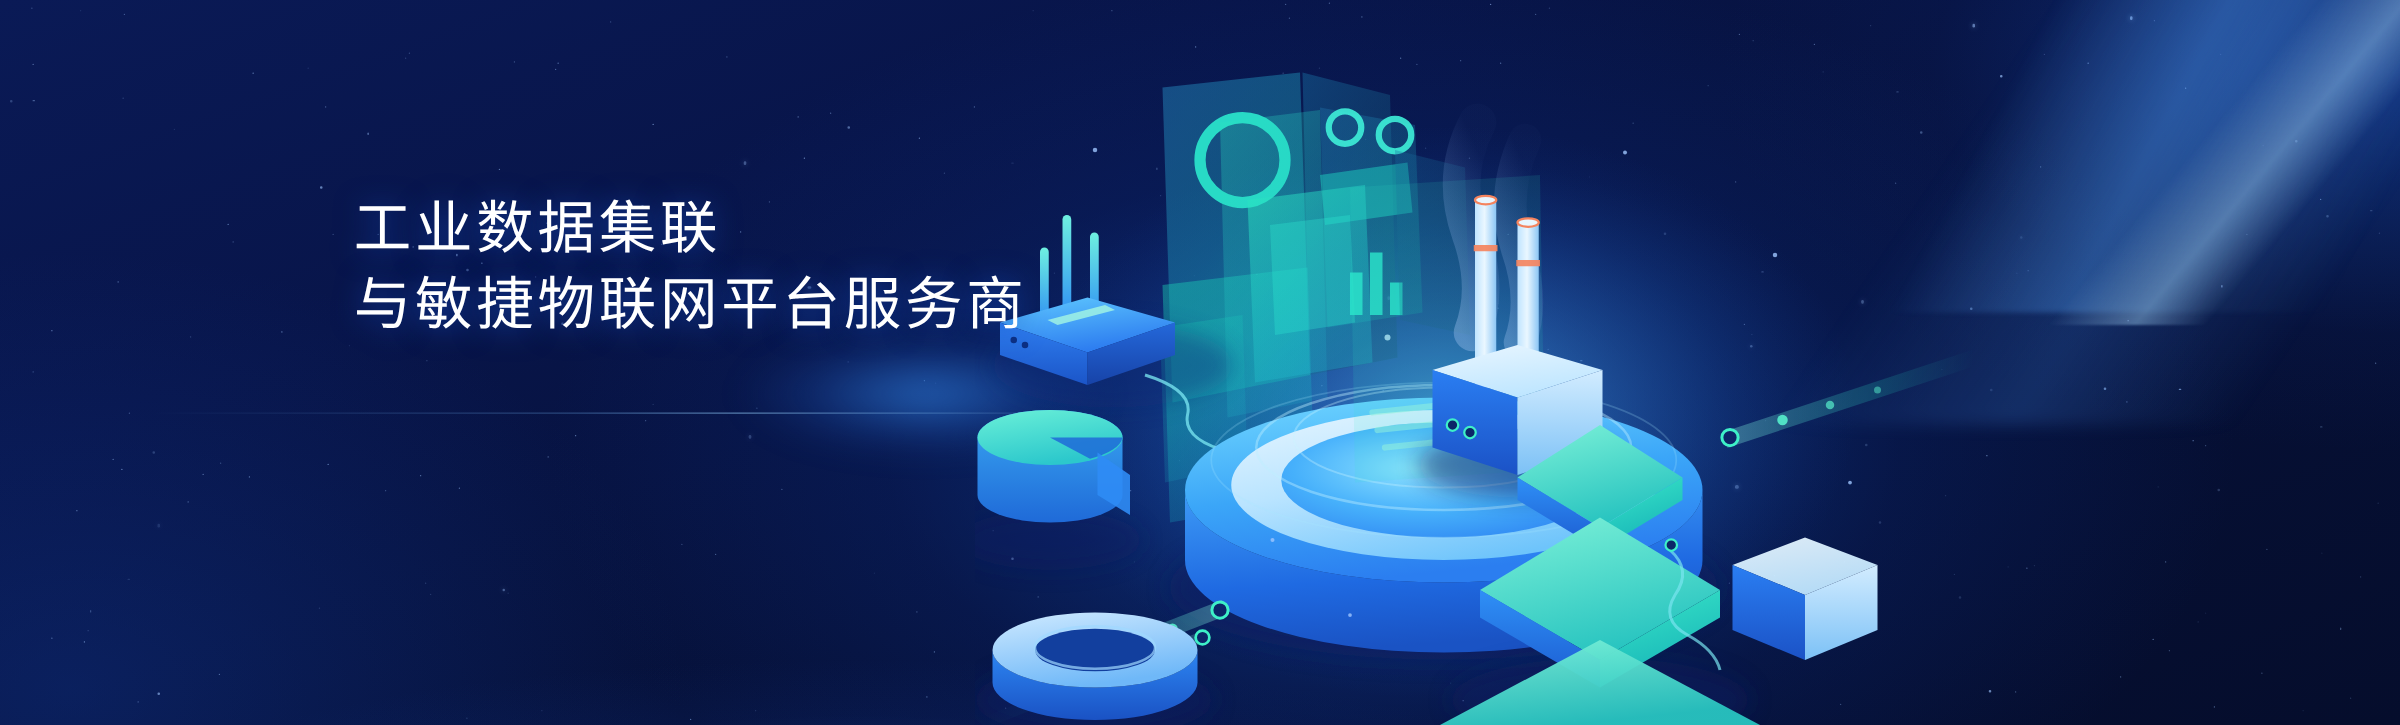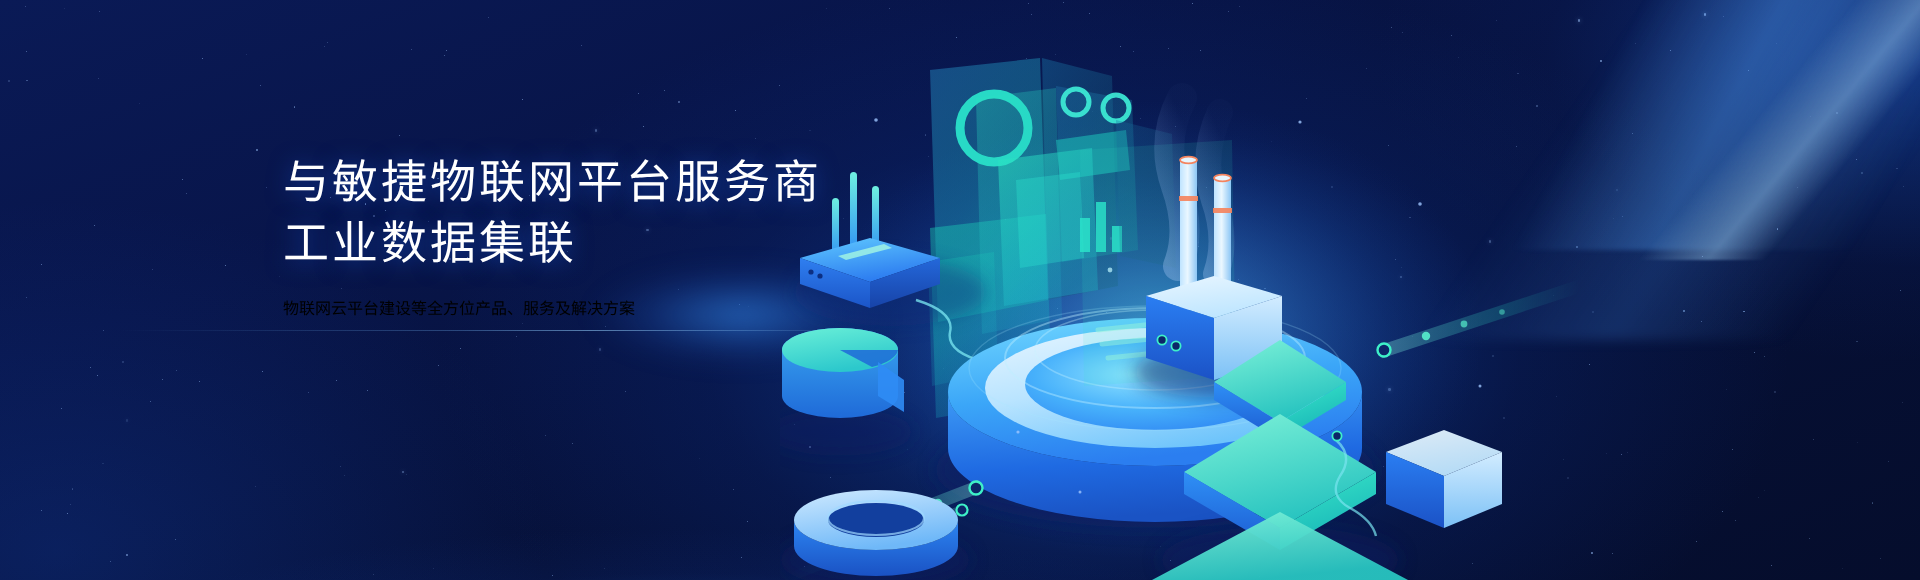--- a/index.html
+++ b/index.html
@@ -365,26 +365,25 @@
   <div class="beam beam-a"></div>
   <div class="beam beam-c"></div>
   <div class="arc-left"></div>
   <div class="arc-left2"></div>
   <div class="glow-bottom"></div>
   <div class="title-glow"></div>
   <div class="ground-line"></div>
 
   <div class="copy">
     <h1 class="headline">
+      <div>工业数据集联</div>
       <div>与敏捷物联网平台服务商</div>
-      <div>工业数据集联</div>
     </h1>
     <p class="subcopy">
       </p>
-      <div>物联网云平台建设等全方位产品、服务及解决方案</div>
     <p></p>
   </div>
 
   <div class="art">
     <svg viewBox="0 0 1140 580" xmlns="http://www.w3.org/2000/svg">
       <defs>
         <linearGradient id="gGlassA" x1="0" y1="0" x2="0.6" y2="1">
           <stop offset="0%" stop-color="#1f6fa8" stop-opacity="0.72"></stop>
           <stop offset="55%" stop-color="#1b8fb0" stop-opacity="0.55"></stop>
           <stop offset="100%" stop-color="#16c9b4" stop-opacity="0.40"></stop>

